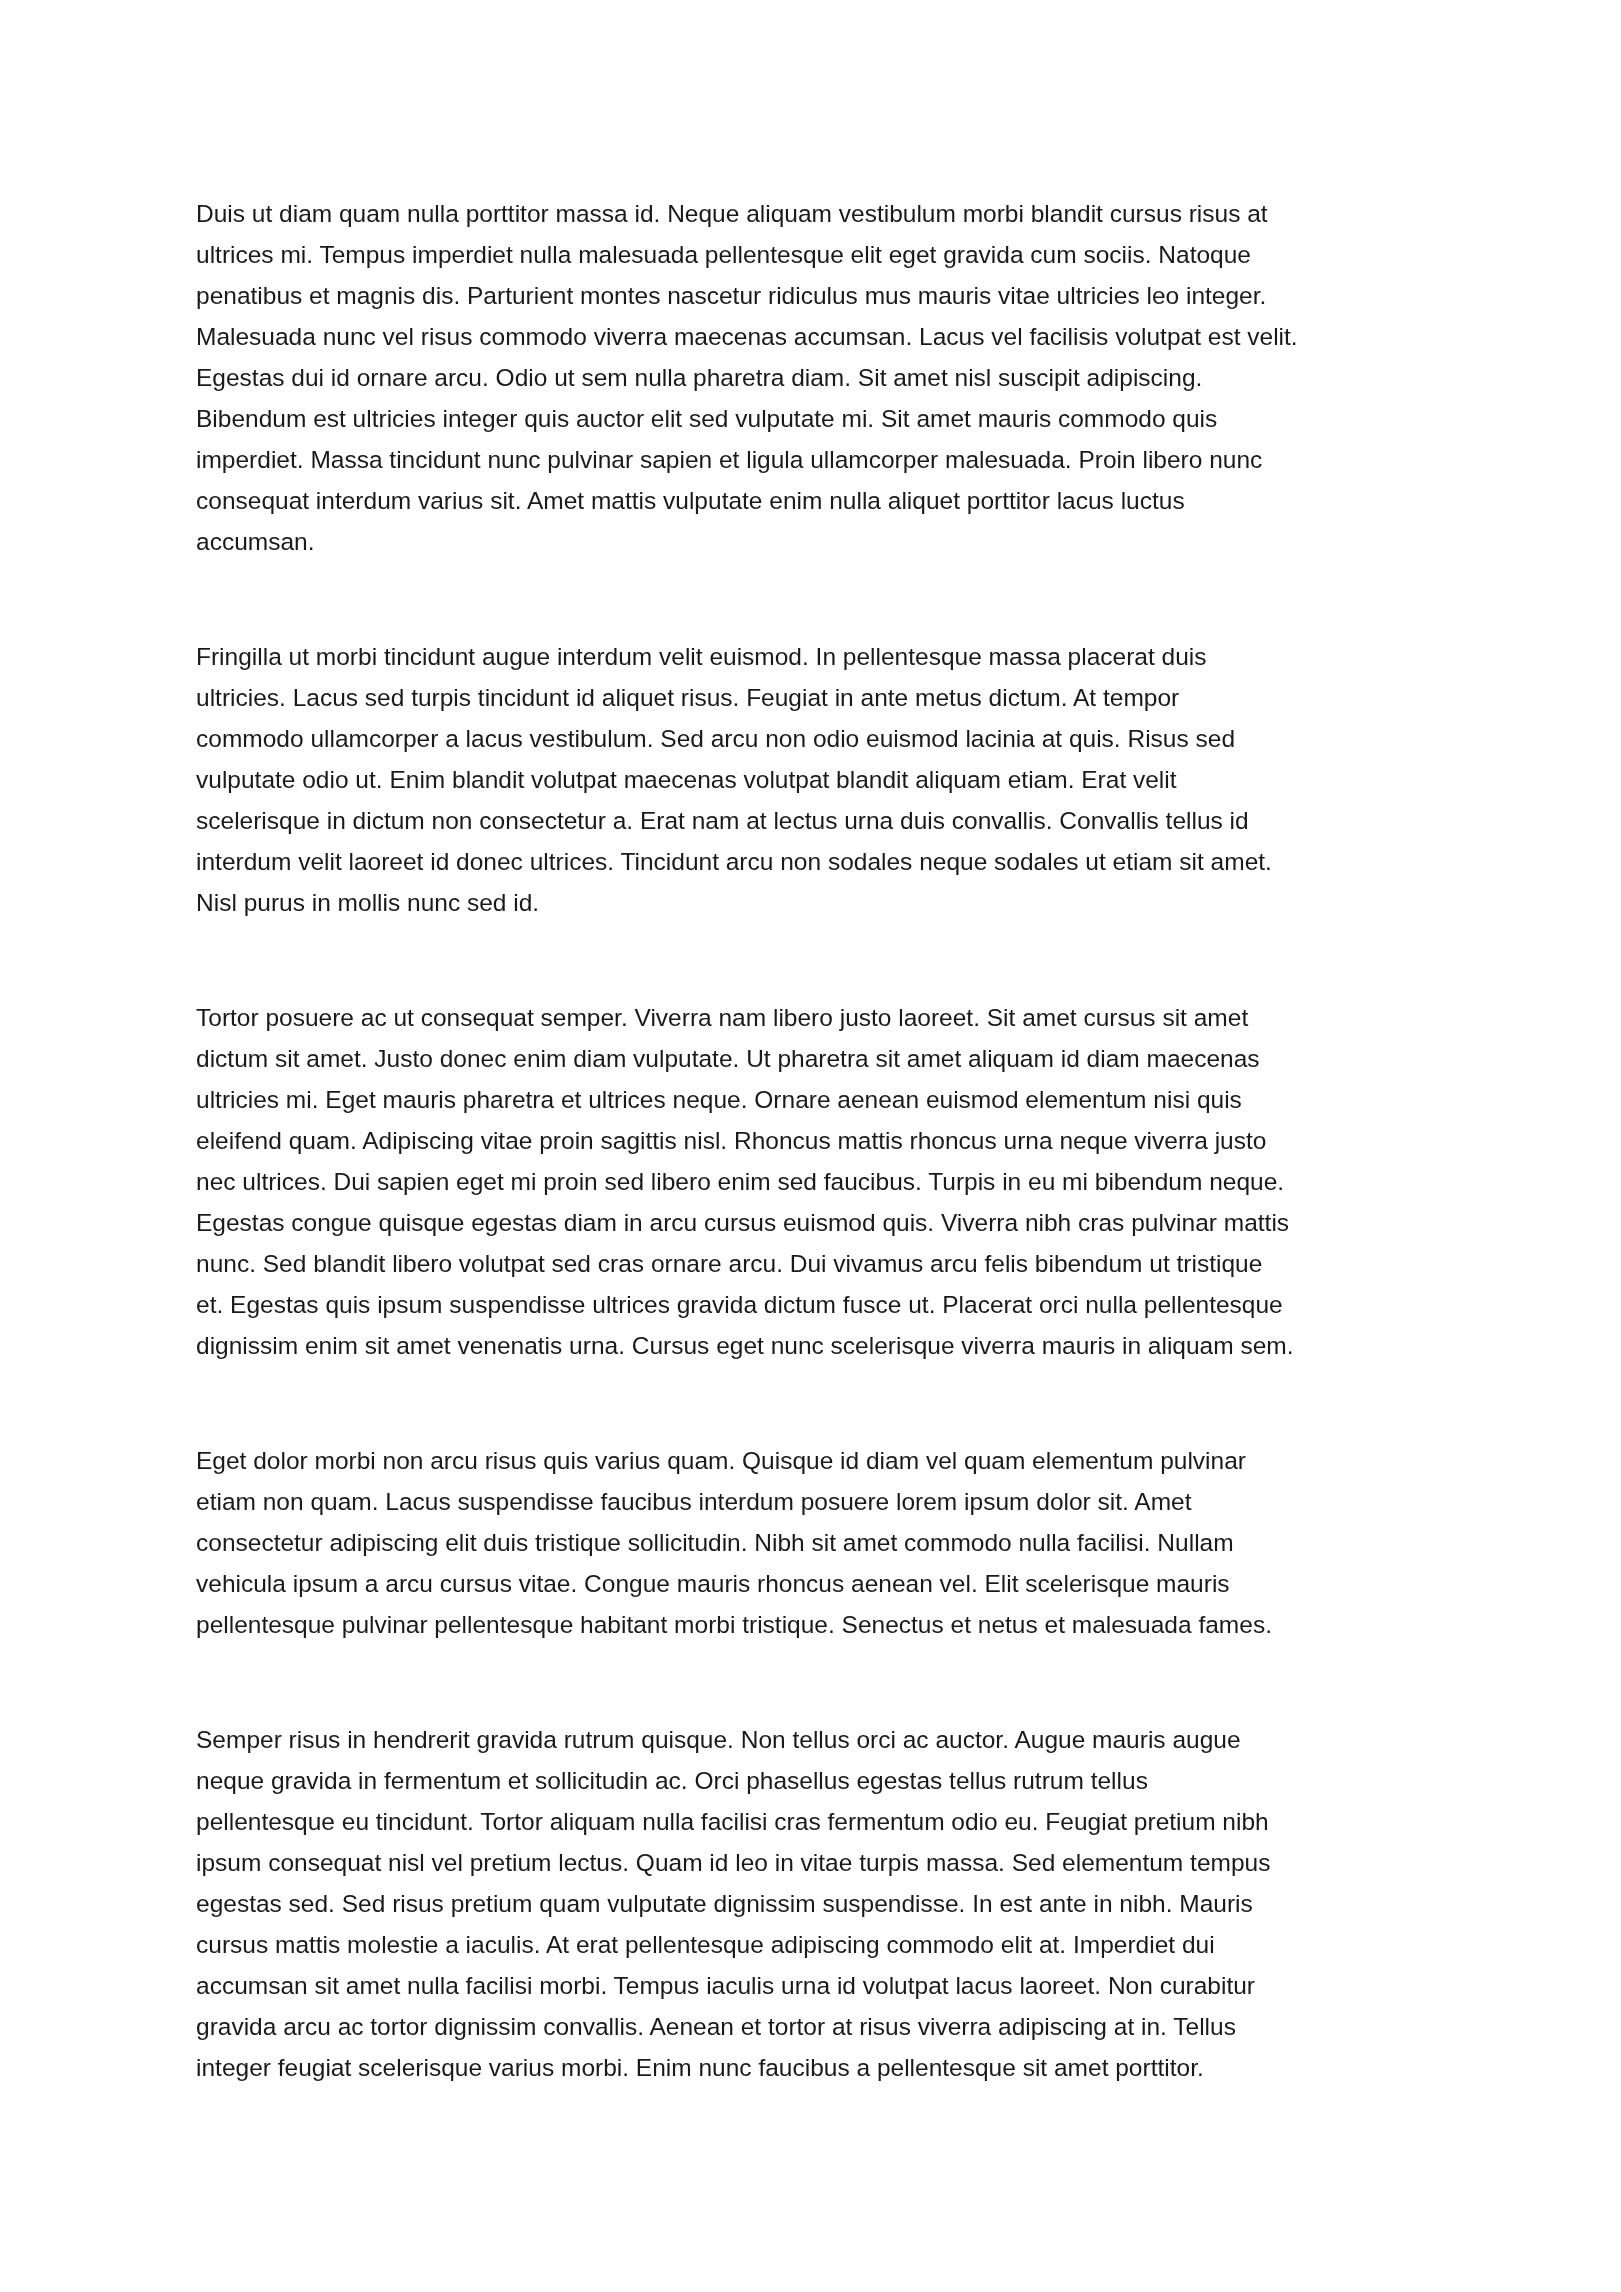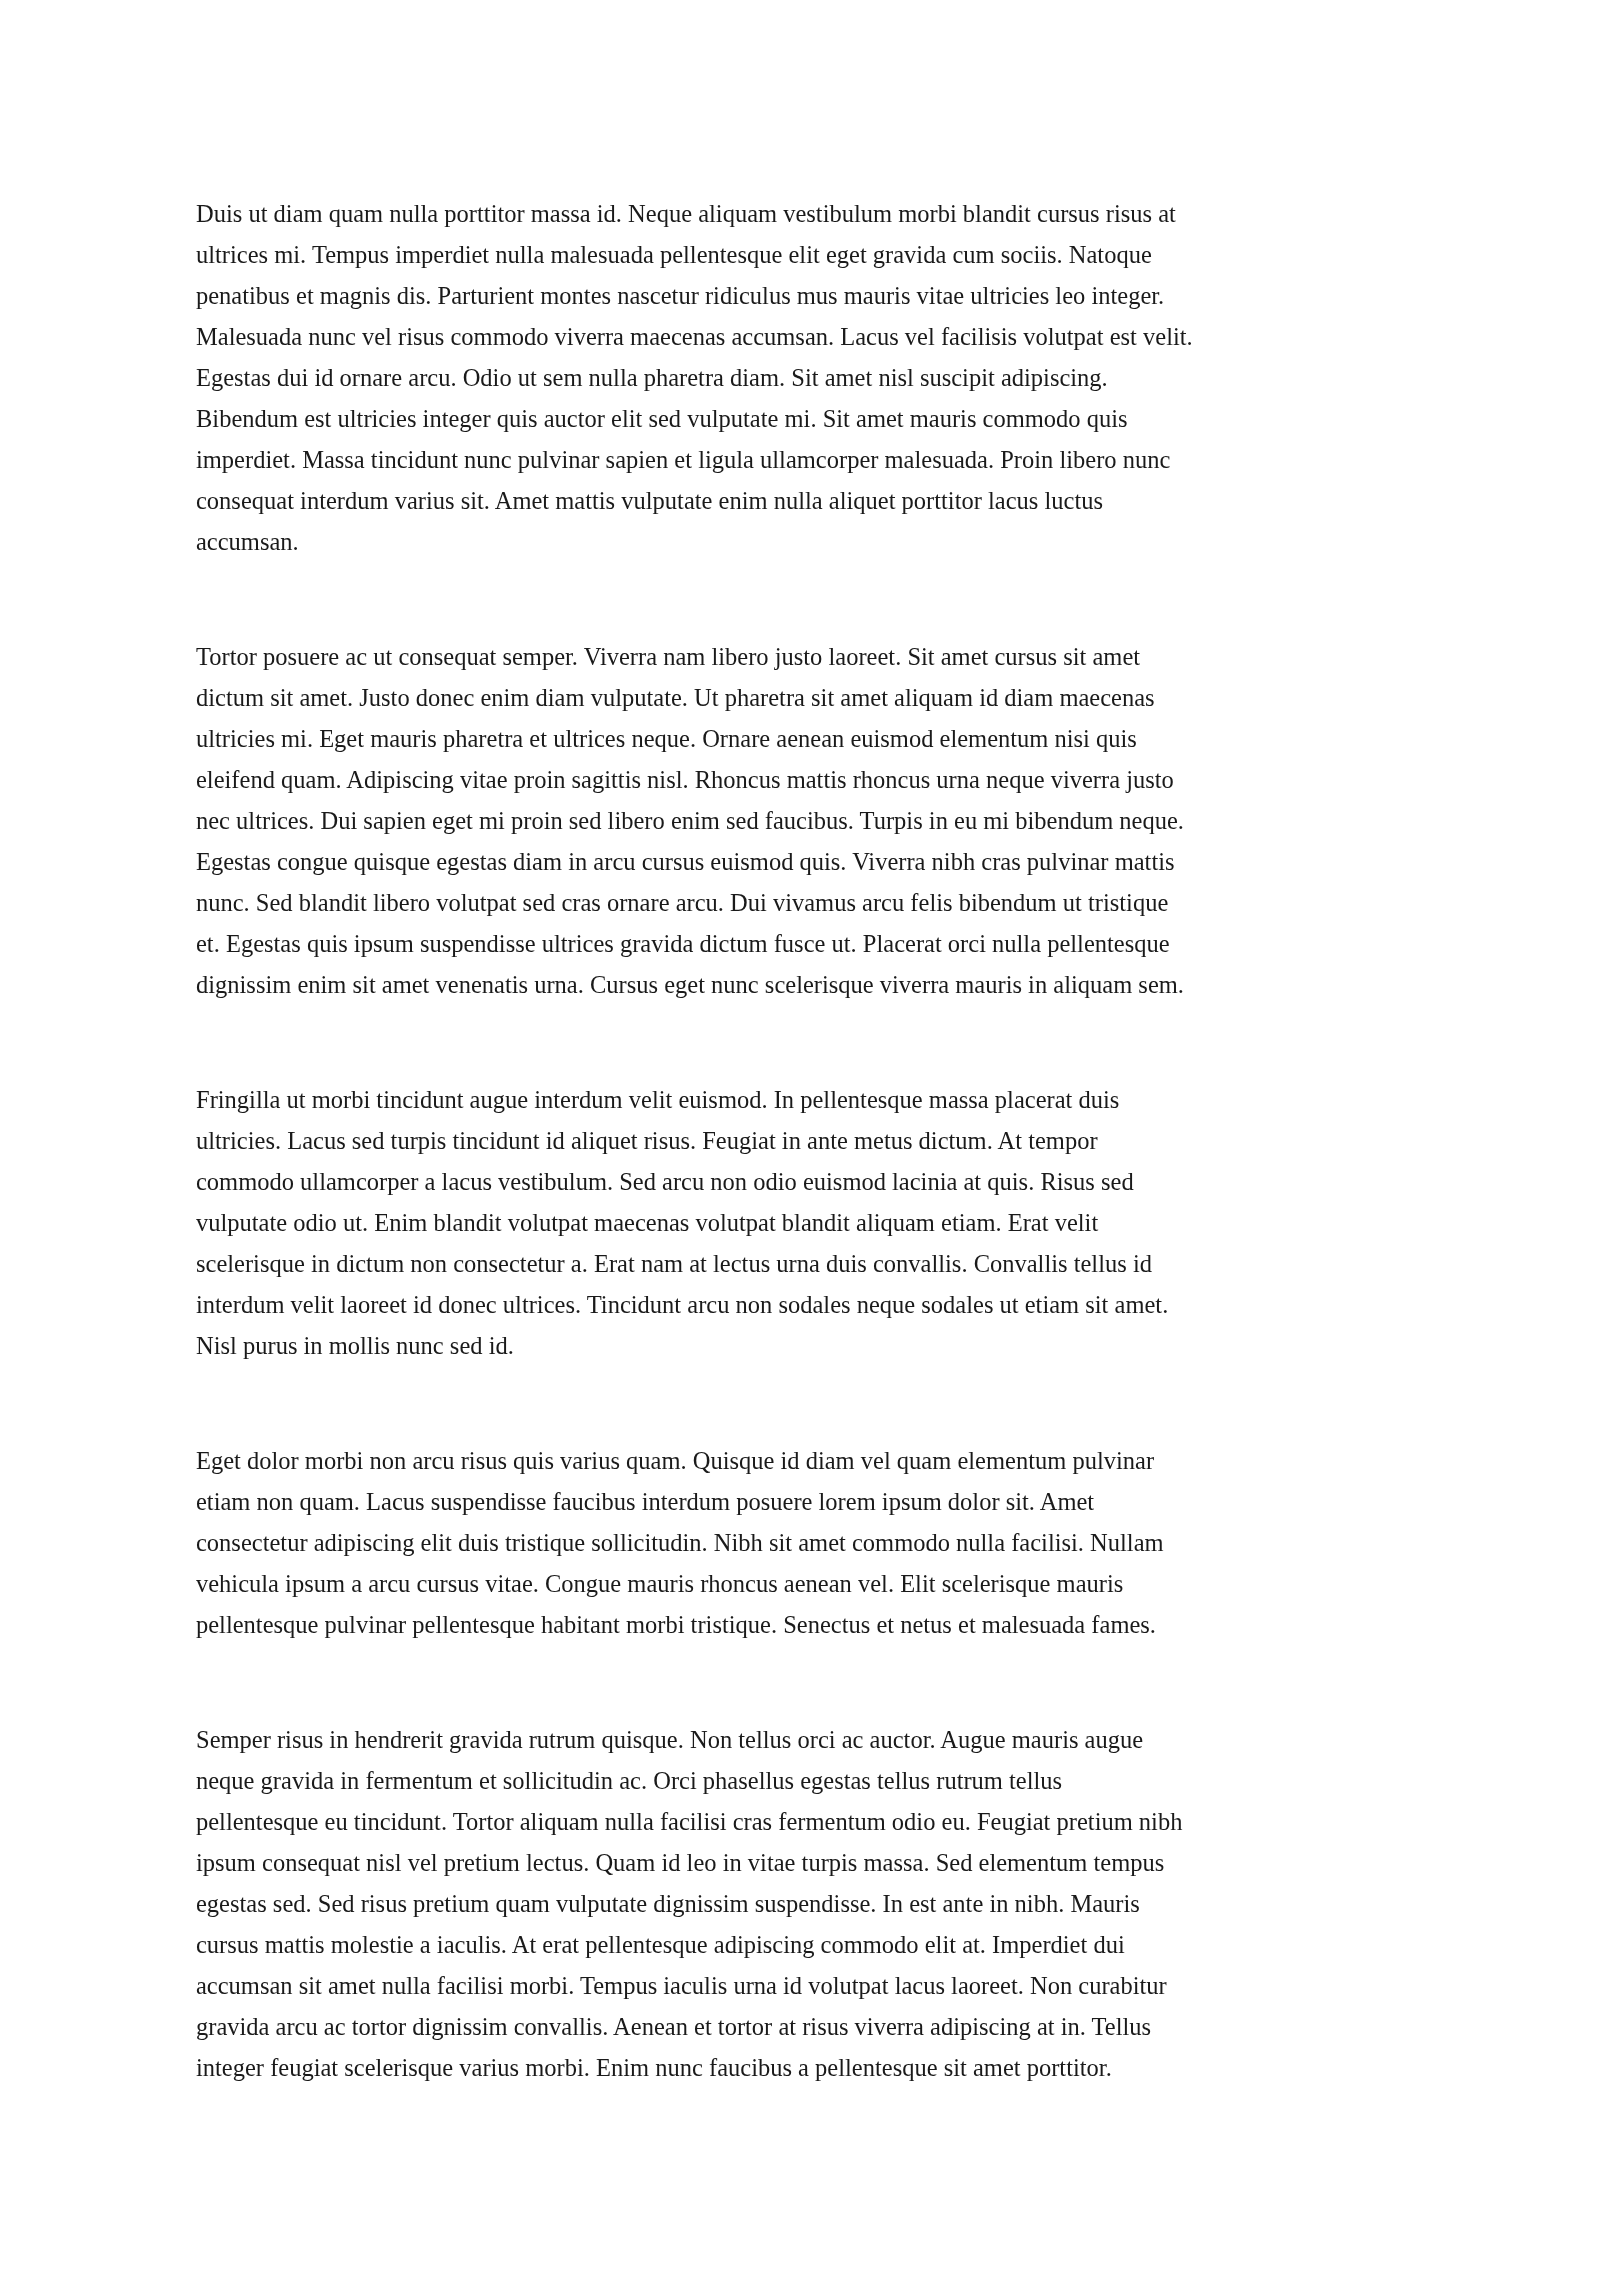--- a/index.html
+++ b/index.html
@@ -6,21 +6,21 @@
     margin: 0;
     padding: 0;
     background: #ffffff;
   }
   .page {
     position: relative;
     width: 1621px;
     height: 2293px;
     background: #ffffff;
     overflow: hidden;
-    font-family: Liberation Serif, serif;
+    font-family: Liberation Sans, sans-serif;
   }
   .text-block {
     position: absolute;
     left: 196px;
     top: 193px;
     width: 1353px;
   }
   .para {
     margin: 0 0 74px 0;
     padding: 0;
@@ -38,36 +38,36 @@
   <div class="text-block">
     <p class="para">Duis ut diam quam nulla porttitor massa id. Neque aliquam vestibulum morbi blandit cursus risus at
 ultrices mi. Tempus imperdiet nulla malesuada pellentesque elit eget gravida cum sociis. Natoque
 penatibus et magnis dis. Parturient montes nascetur ridiculus mus mauris vitae ultricies leo integer.
 Malesuada nunc vel risus commodo viverra maecenas accumsan. Lacus vel facilisis volutpat est velit.
 Egestas dui id ornare arcu. Odio ut sem nulla pharetra diam. Sit amet nisl suscipit adipiscing.
 Bibendum est ultricies integer quis auctor elit sed vulputate mi. Sit amet mauris commodo quis
 imperdiet. Massa tincidunt nunc pulvinar sapien et ligula ullamcorper malesuada. Proin libero nunc
 consequat interdum varius sit. Amet mattis vulputate enim nulla aliquet porttitor lacus luctus
 accumsan.</p>
+    <p class="para">Fringilla ut morbi tincidunt augue interdum velit euismod. In pellentesque massa placerat duis
+ultricies. Lacus sed turpis tincidunt id aliquet risus. Feugiat in ante metus dictum. At tempor
+commodo ullamcorper a lacus vestibulum. Sed arcu non odio euismod lacinia at quis. Risus sed
+vulputate odio ut. Enim blandit volutpat maecenas volutpat blandit aliquam etiam. Erat velit
+scelerisque in dictum non consectetur a. Erat nam at lectus urna duis convallis. Convallis tellus id
+interdum velit laoreet id donec ultrices. Tincidunt arcu non sodales neque sodales ut etiam sit amet.
+Nisl purus in mollis nunc sed id.</p>
     <p class="para">Tortor posuere ac ut consequat semper. Viverra nam libero justo laoreet. Sit amet cursus sit amet
 dictum sit amet. Justo donec enim diam vulputate. Ut pharetra sit amet aliquam id diam maecenas
 ultricies mi. Eget mauris pharetra et ultrices neque. Ornare aenean euismod elementum nisi quis
 eleifend quam. Adipiscing vitae proin sagittis nisl. Rhoncus mattis rhoncus urna neque viverra justo
 nec ultrices. Dui sapien eget mi proin sed libero enim sed faucibus. Turpis in eu mi bibendum neque.
 Egestas congue quisque egestas diam in arcu cursus euismod quis. Viverra nibh cras pulvinar mattis
 nunc. Sed blandit libero volutpat sed cras ornare arcu. Dui vivamus arcu felis bibendum ut tristique
 et. Egestas quis ipsum suspendisse ultrices gravida dictum fusce ut. Placerat orci nulla pellentesque
 dignissim enim sit amet venenatis urna. Cursus eget nunc scelerisque viverra mauris in aliquam sem.</p>
-    <p class="para">Fringilla ut morbi tincidunt augue interdum velit euismod. In pellentesque massa placerat duis
-ultricies. Lacus sed turpis tincidunt id aliquet risus. Feugiat in ante metus dictum. At tempor
-commodo ullamcorper a lacus vestibulum. Sed arcu non odio euismod lacinia at quis. Risus sed
-vulputate odio ut. Enim blandit volutpat maecenas volutpat blandit aliquam etiam. Erat velit
-scelerisque in dictum non consectetur a. Erat nam at lectus urna duis convallis. Convallis tellus id
-interdum velit laoreet id donec ultrices. Tincidunt arcu non sodales neque sodales ut etiam sit amet.
-Nisl purus in mollis nunc sed id.</p>
     <p class="para">Eget dolor morbi non arcu risus quis varius quam. Quisque id diam vel quam elementum pulvinar
 etiam non quam. Lacus suspendisse faucibus interdum posuere lorem ipsum dolor sit. Amet
 consectetur adipiscing elit duis tristique sollicitudin. Nibh sit amet commodo nulla facilisi. Nullam
 vehicula ipsum a arcu cursus vitae. Congue mauris rhoncus aenean vel. Elit scelerisque mauris
 pellentesque pulvinar pellentesque habitant morbi tristique. Senectus et netus et malesuada fames.</p>
     <p class="para">Semper risus in hendrerit gravida rutrum quisque. Non tellus orci ac auctor. Augue mauris augue
 neque gravida in fermentum et sollicitudin ac. Orci phasellus egestas tellus rutrum tellus
 pellentesque eu tincidunt. Tortor aliquam nulla facilisi cras fermentum odio eu. Feugiat pretium nibh
 ipsum consequat nisl vel pretium lectus. Quam id leo in vitae turpis massa. Sed elementum tempus
 egestas sed. Sed risus pretium quam vulputate dignissim suspendisse. In est ante in nibh. Mauris

